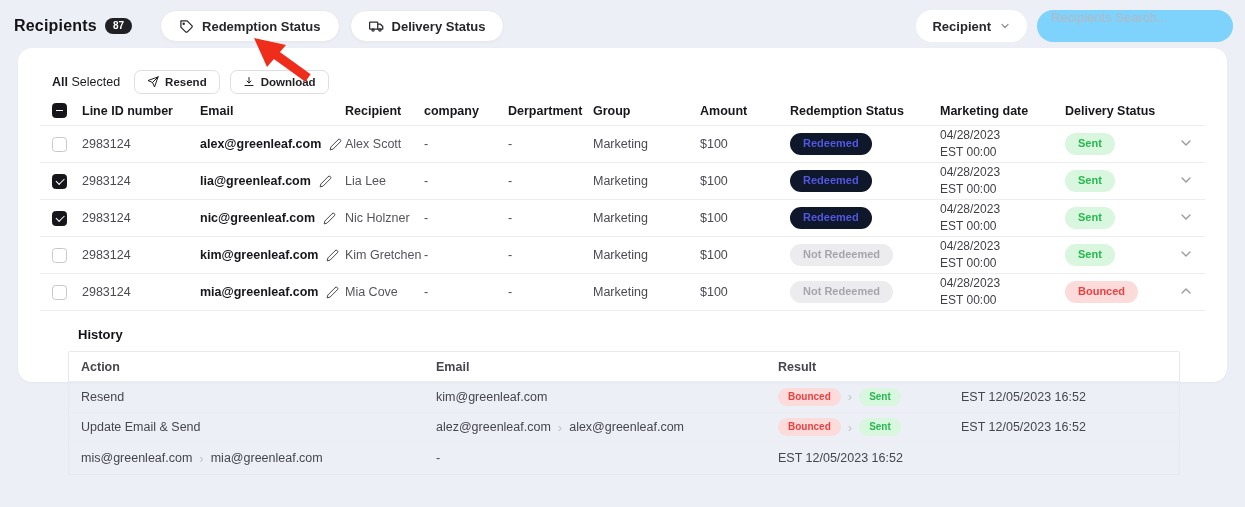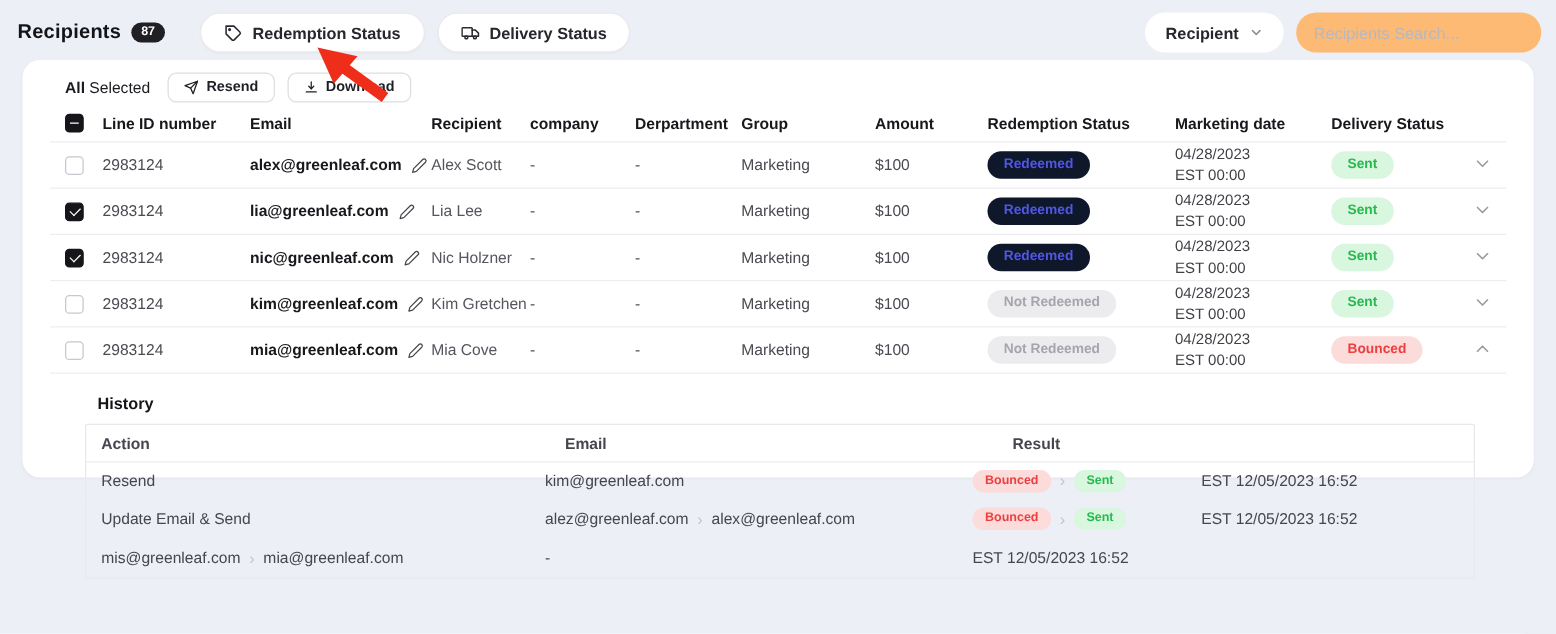--- a/index.html
+++ b/index.html
@@ -27,35 +27,35 @@
   .pill-btn svg { width:15px; height:15px; stroke:#2a2a30; }
   .btn-redemption { margin-left:28px; }
   .btn-delivery { margin-left:10px; }
   .spacer { flex:1; }
   .dropdown-pill {
     display:flex; align-items:center; gap:8px; background:#fff; border-radius:999px;
     height:32px; padding:0 16px; font-size:13px; font-weight:600; color:#26262c; cursor:pointer;
   }
   .dropdown-pill svg { width:12px; height:12px; stroke:#8e8e98; }
   .search-pill {
-    display:flex; align-items:center; background:#fdba74; border-radius:999px;
+    display:flex; align-items:flex-start; background:#7dd3fc; border-radius:999px;
     height:32px; padding:0 14px; margin-left:10px; width:196px;
   }
   .search-pill input {
     border:none; outline:none; flex:1; font-size:13px; color:#3c3c44;
     font-family:"Liberation Sans","DejaVu Sans",sans-serif; background:transparent;
   }
   .search-pill input::placeholder { color:#b7b7c0; }
   .search-pill svg { width:15px; height:15px; stroke:#6f6f78; }
   
   .annot-arrow { position:absolute; left:250px; top:36px; width:66px; height:46px; z-index:9; pointer-events:none; }
   
   .card {
     background:#fff; border-radius:14px; margin:0 18px; height:334px;
-    padding:10px 22px 0 22px; box-shadow:0 1px 3px rgba(30,30,60,.04);
+    padding:22px 22px 0 22px; box-shadow:0 1px 3px rgba(30,30,60,.04);
   }
   
   .toolbar { display:flex; align-items:center; height:24px; margin-left:12px; }
   .sel-label { font-size:12.5px; color:#1b1b21; margin-right:14px; }
   .sel-label b { font-weight:700; }
   .mini-btn {
     display:flex; align-items:center; gap:6px; background:#fff; border:1px solid #dedee4;
     border-radius:7px; height:24px; padding:0 12px; font-size:11.5px; font-weight:700;
     color:#1f1f25; cursor:pointer; margin-right:10px;
   }
@@ -95,21 +95,21 @@
   .chev { width:16px; height:16px; stroke:#9a9aa2; cursor:pointer; }
   .chev.up { transform:rotate(180deg); }
   
   .history-title { font-size:13px; font-weight:700; color:#141418; margin:16px 0 9px 38px; }
   .history-box { border:1px solid #e8e8ed; border-radius:2px; margin:0 6px 0 28px; width:1112px; }
   .hrow {
     display:grid; grid-template-columns:355px 342px 183px auto; align-items:center;
     height:30.5px; font-size:12.5px; border-bottom:1px solid #ededf1;
   }
   .hrow:last-child { border-bottom:none; }
-  .hhead { font-weight:700; color:#17171c; height:30px;gap:16px; }
+  .hhead { font-weight:700; color:#17171c; height:30px; }
   .hcell { padding-left:12px; color:#46464e; }
   .hemail { display:flex; align-items:center; gap:7px; }
   .sep-arrow { color:#c3c3cb; font-size:13px; }
   .badge-sm { display:inline-block; border-radius:999px; padding:3px 10px; font-size:10px; font-weight:700; line-height:1.2; }
   .result-cell { display:flex; align-items:center; gap:7px; }
 </style>
 </head>
 <body>
 
 <div class="topbar">

